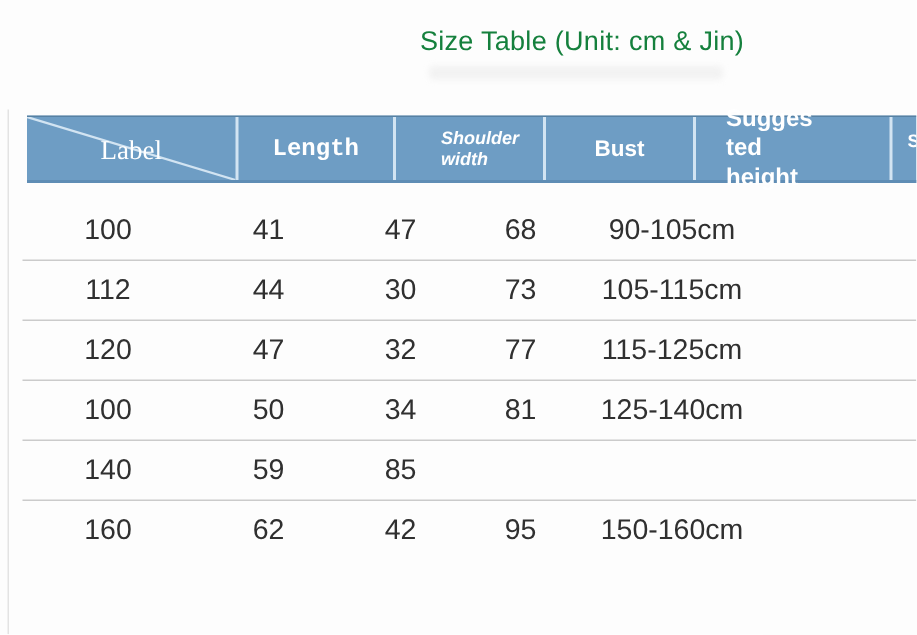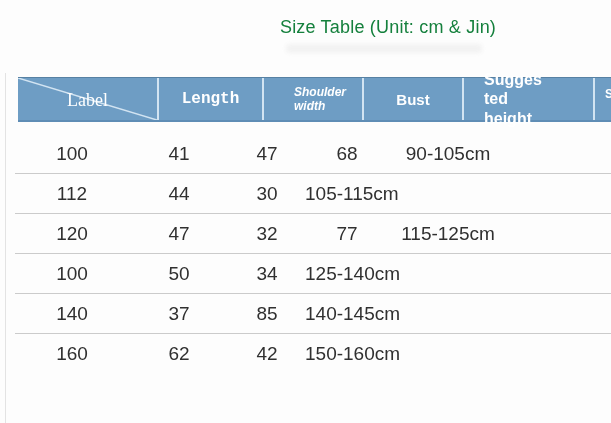--- a/index.html
+++ b/index.html
@@ -128,42 +128,44 @@
         <div class="td">100</div>
         <div class="td">41</div>
         <div class="td">47</div>
         <div class="td">68</div>
         <div class="td">90-105cm</div>
       </div>
       <div class="tr">
         <div class="td">112</div>
         <div class="td">44</div>
         <div class="td">30</div>
+        <div class="td">73</div>
         <div class="td">105-115cm</div>
       </div>
       <div class="tr">
         <div class="td">120</div>
         <div class="td">47</div>
         <div class="td">32</div>
         <div class="td">77</div>
         <div class="td">115-125cm</div>
       </div>
       <div class="tr">
         <div class="td">100</div>
         <div class="td">50</div>
         <div class="td">34</div>
+        <div class="td">81</div>
         <div class="td">125-140cm</div>
       </div>
       <div class="tr">
         <div class="td">140</div>
-        <div class="td">37</div>
+        <div class="td">59</div>
         <div class="td">85</div>
-        <div class="td">140-145cm</div>
       </div>
       <div class="tr">
         <div class="td">160</div>
         <div class="td">62</div>
         <div class="td">42</div>
+        <div class="td">95</div>
         <div class="td">150-160cm</div>
       </div>
     </div>
 
 </div>
 
 </body></html>

